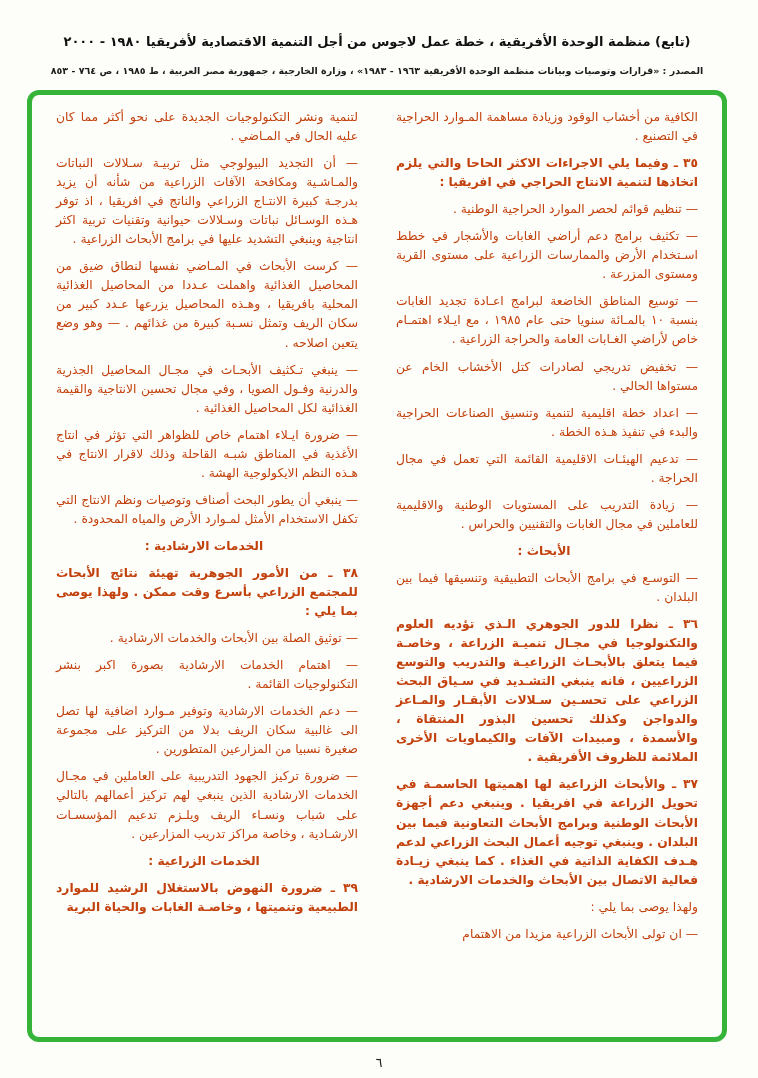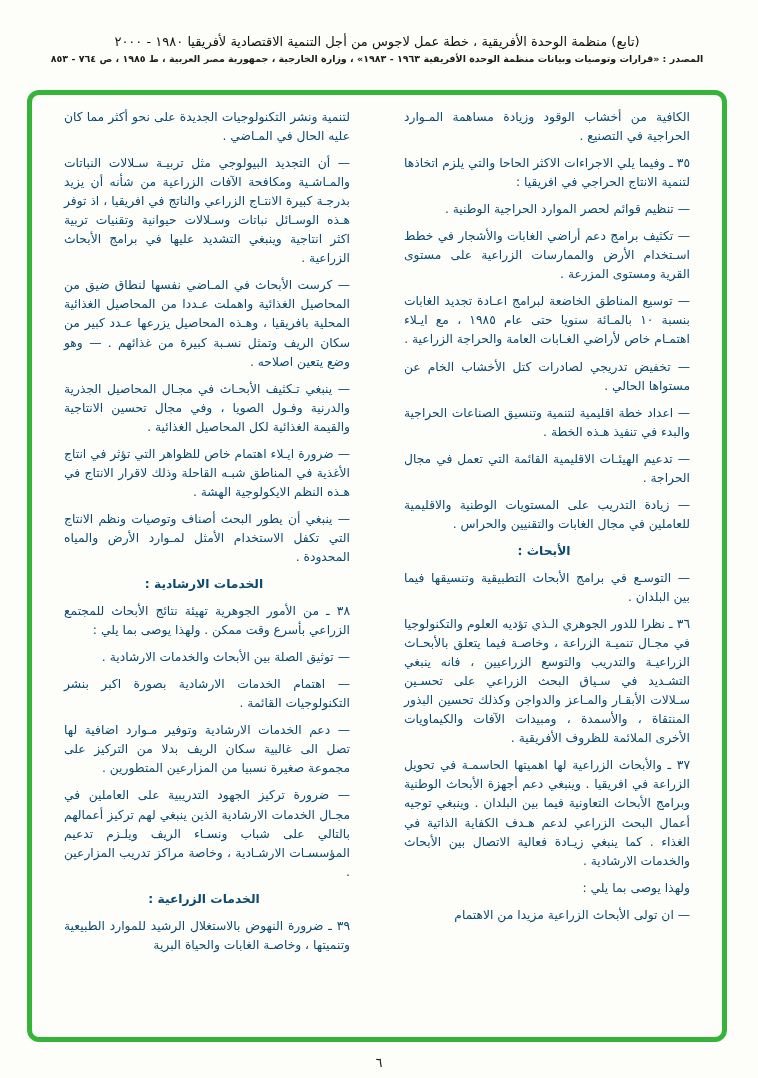--- a/index.html
+++ b/index.html
@@ -2,32 +2,32 @@
 <html lang="ar"><head>
 <meta charset="utf-8">
 <style>
   html,body{margin:0;padding:0;}
   body{
     width:758px;height:1078px;background:#ffffff;
     font-family:"DejaVu Sans",sans-serif;color:#111;
   }
   .page{position:relative;width:758px;height:1078px;background:#fdfdfa;overflow:hidden;}
   .doc-header{position:absolute;top:34px;left:30px;right:34px;direction:rtl;text-align:center;}
-  .doc-title{font-size:13px;font-weight:normal;}
-  .doc-source{font-size:9.5px;font-weight:bold;margin-top:4px;color:#1c1c1c;}
+  .doc-title{font-size:13px;font-weight:bold;}
+  .doc-source{font-size:9.5px;font-weight:bold;margin-top:16px;color:#1c1c1c;}
   .green-box{
     position:absolute;top:90px;left:27px;width:700px;height:952px;
     border:5px solid #36b43a;border-radius:12px;box-sizing:border-box;
     background:#fdfdfa;overflow:hidden;
   }
   .columns{display:flex;direction:rtl;gap:22px;padding:13px 16px;box-sizing:border-box;}
   .col{flex:1;min-width:0;direction:rtl;}
-  .para{margin:0 16px 8px;text-align:justify;font-size:12.3px;line-height:1.55;color:#0c4a6e;}
+  .para{margin:0 8px 8px;text-align:justify;font-size:12.3px;line-height:1.55;color:#c2410c;}
   .para.heading{font-weight:bold;text-align:center;padding-right:6px;margin-top:4px;}
-  .para.numbered{font-weight:normal;}
+  .para.numbered{font-weight:bold;}
   .pagenum{position:absolute;bottom:8px;left:0;right:0;text-align:center;font-size:13px;color:#222;}
 </style>
 </head>
 <body>
 
 <div class="page">
 
   <div class="doc-header">
     <div class="doc-title">(تابع) منظمة الوحدة الأفريقية ، خطة عمل لاجوس من أجل التنمية الاقتصادية لأفريقيا ١٩٨٠ - ٢٠٠٠</div>
     <div class="doc-source">المصدر : «قرارات وتوصيات وبيانات منظمة الوحدة الأفريقية ١٩٦٣ - ١٩٨٣» ، وزارة الخارجية ، جمهورية مصر العربية ، ط ١٩٨٥ ، ص ٧٦٤ - ٨٥٣</div>

